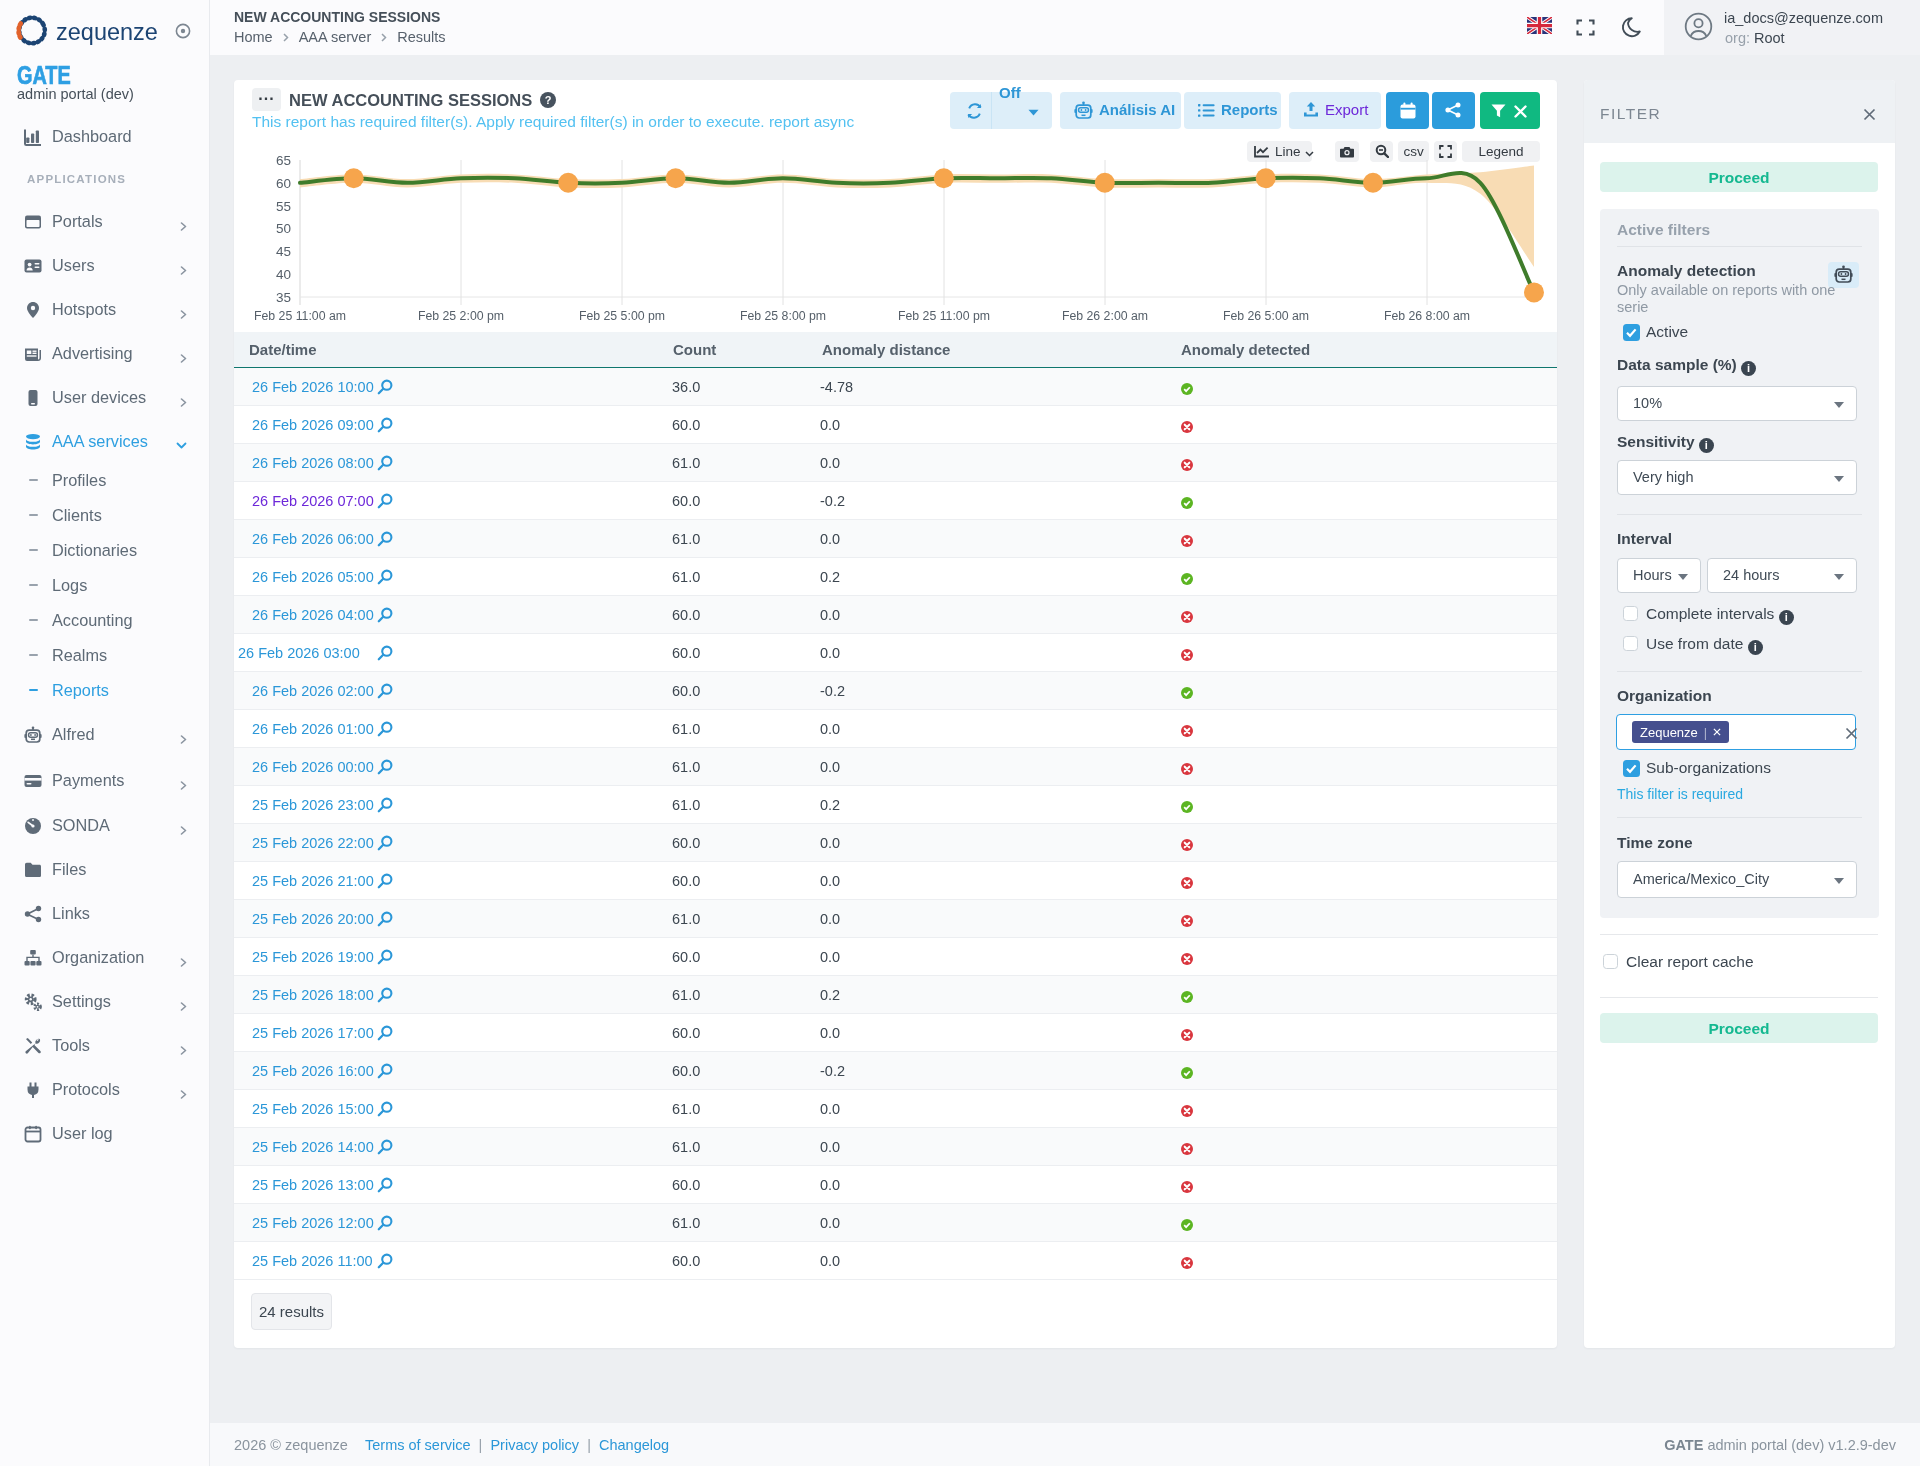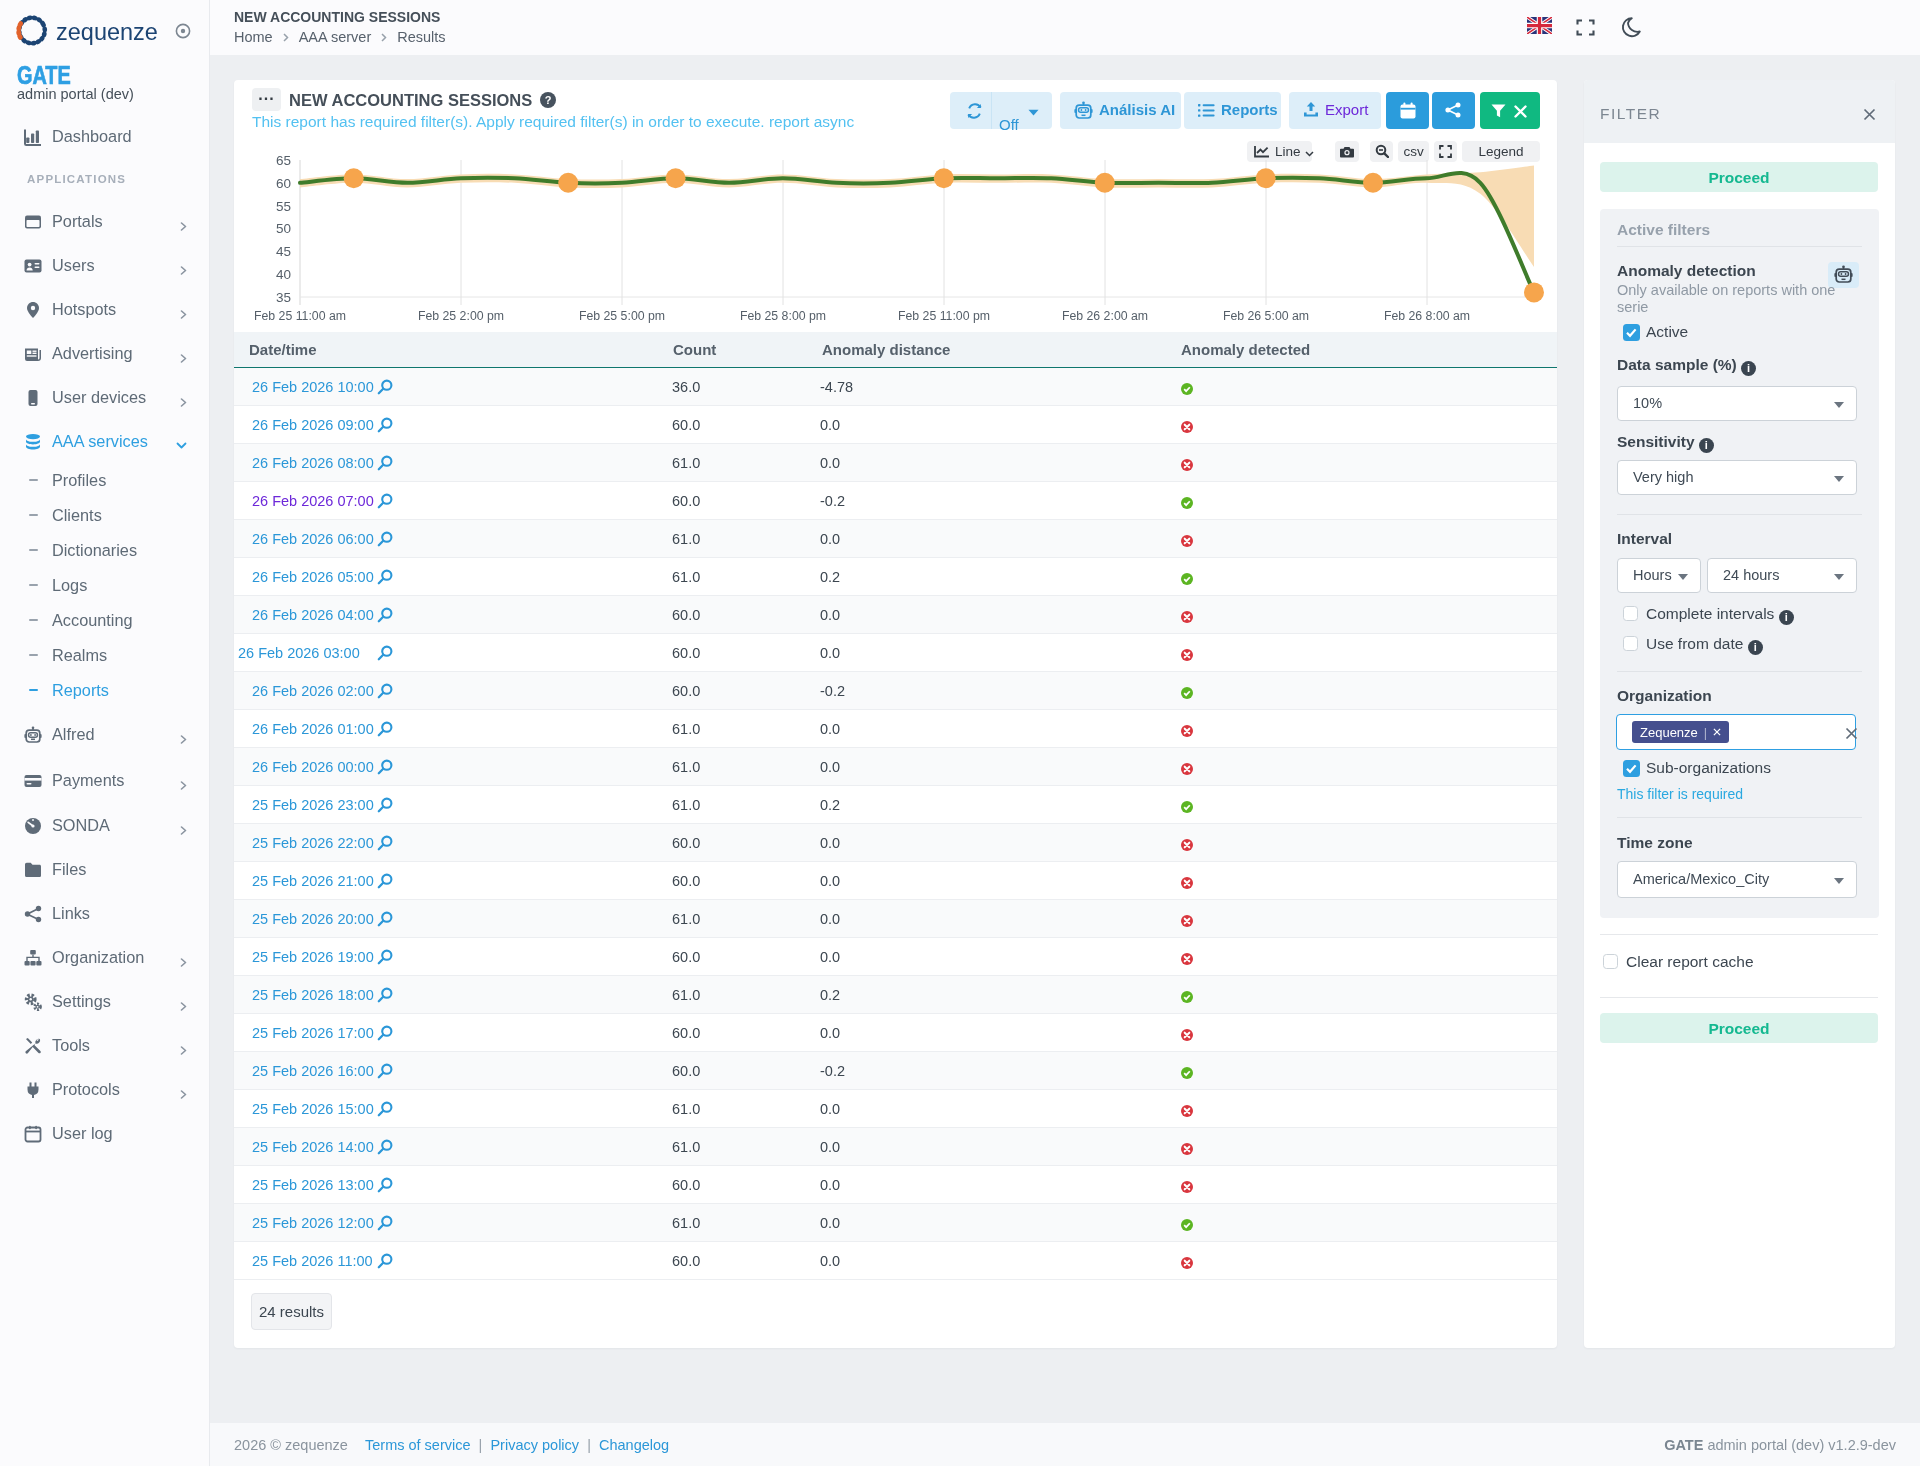--- a/index.html
+++ b/index.html
@@ -208,41 +208,50 @@
 <path d="M0 0L50 34M50 0L0 34" stroke="#d5293c" stroke-width="3"></path>
 <path d="M25 0V34M0 17H50" stroke="#fff" stroke-width="11"></path>
 <path d="M25 0V34M0 17H50" stroke="#d5293c" stroke-width="6.5"></path>
       </svg></span>
 <span class="abs" style="left:1366px;top:19px"><svg width="19" height="17" viewBox="0 0 19 17">
         <path d="M1.5 5.5v-4h4.5M13 1.5h4.5v4M17.5 11.5v4H13M6 15.5H1.5v-4" fill="none" stroke="#414c57" stroke-width="2.1"></path>
       </svg></span>
 <span class="abs" style="left:1410px;top:16px"><svg width="22" height="22" viewBox="0 0 22 22">
         <path d="M11.8 2.2a9 9 0 1 0 8 13.3A9.4 9.4 0 0 1 8 7a9.4 9.4 0 0 1 3.8-4.8z" fill="none" stroke="#414c57" stroke-width="1.9" stroke-linejoin="round"></path>
       </svg></span>
+<div class="abs" style="left:1454px;top:0;width:256px;height:55px;background:#f1f2f5">
+<span class="abs" style="left:20px;top:12px"><svg width="29" height="29" viewBox="0 0 29 29">
+          <circle cx="14.5" cy="14.5" r="12.8" fill="none" stroke="#6e7983" stroke-width="1.8"></circle>
+          <circle cx="14.5" cy="11.3" r="4.1" fill="none" stroke="#6e7983" stroke-width="1.8"></circle>
+          <path d="M6.7 24a8.6 8.6 0 0 1 15.6 0" fill="none" stroke="#6e7983" stroke-width="1.8"></path>
+        </svg></span>
+<div class="abs" style="left:60px;top:10px;font-size:14.5px;color:#3c4650">ia_docs@zequenze.com</div>
+<div class="abs" style="left:61px;top:30px;font-size:14.5px;color:#98a1ab">org: <span style="color:#3c4650">Root</span></div>
+</div>
   </div>
 <div class="abs" style="left:234px;top:80px;width:1323px;height:1268px;background:#fff;border-radius:4px;box-shadow:0 1px 2px rgba(40,50,60,0.05)">
 <div class="abs" style="left:18px;top:8px;width:29px;height:23px;background:#eef0f2;border-radius:4px;text-align:center;line-height:14px;color:#343b42;font-weight:bold;letter-spacing:1px">...</div>
 <div class="abs" style="left:55px;top:11px;font-size:16.5px;font-weight:bold;color:#454f59">NEW ACCOUNTING SESSIONS</div>
 <span class="abs" style="left:306px;top:12px"><svg width="16" height="16" viewBox="0 0 16 16">
         <circle cx="8" cy="8" r="8" fill="#47525e"></circle>
         <text x="8" y="12" text-anchor="middle" font-size="11" font-weight="bold" fill="#fff" font-family="Liberation Sans, sans-serif">?</text>
       </svg></span>
 <div class="abs" style="left:18px;top:33px;font-size:15.5px;color:#53c1f1">This report has required filter(s). Apply required filter(s) in order to execute. report async</div>
 
 <div class="abs lbtn" style="left:716px;top:12px;width:102px;height:37px"></div>
 <span class="abs" style="left:732px;top:23px"><svg width="17" height="16" viewBox="0 0 17 16">
         <g fill="none" stroke="#2e96d6" stroke-width="2">
           <path d="M14.7 4.6A6.4 6.4 0 0 0 3.2 5.3"></path>
           <path d="M2.3 11.4a6.4 6.4 0 0 0 11.5-.7"></path>
         </g>
         <path d="M14.9 1v4h-4z" fill="#2e96d6"></path>
         <path d="M2.1 15v-4h4z" fill="#2e96d6"></path>
       </svg></span>
 <div class="abs" style="left:757px;top:12px;width:1px;height:37px;background:#c9e4f5"></div>
-<div class="abs" style="left:765px;top:36px;font-size:15px;font-weight:normal;color:#2e96d6">Off</div>
+<div class="abs" style="left:765px;top:4px;font-size:15px;font-weight:bold;color:#2e96d6">Off</div>
 <span class="abs" style="left:794px;top:22px"><svg width="11" height="7" viewBox="0 0 11 7">
         <path d="M0.5 0.8h10L5.5 6.5z" fill="#2e96d6"></path>
       </svg></span>
 <div class="abs lbtn" style="left:826px;top:12px;width:121px;height:37px"></div>
 <span class="abs" style="left:840px;top:21px"><svg width="19" height="19" viewBox="0 0 19 19" style="">
         <line x1="9.5" y1="1.5" x2="9.5" y2="4" stroke="#2e96d6" stroke-width="1.6"></line>
         <circle cx="9.5" cy="1.8" r="1.3" fill="#2e96d6"></circle>
 <rect x="2.2" y="4.2" width="14.6" height="12.8" rx="3" fill="none" stroke="#2e96d6" stroke-width="1.7"></rect>
 <rect x="0.4" y="8" width="1.9" height="4" rx="0.9" fill="#2e96d6"></rect>
         <rect x="16.7" y="8" width="1.9" height="4" rx="0.9" fill="#2e96d6"></rect>

